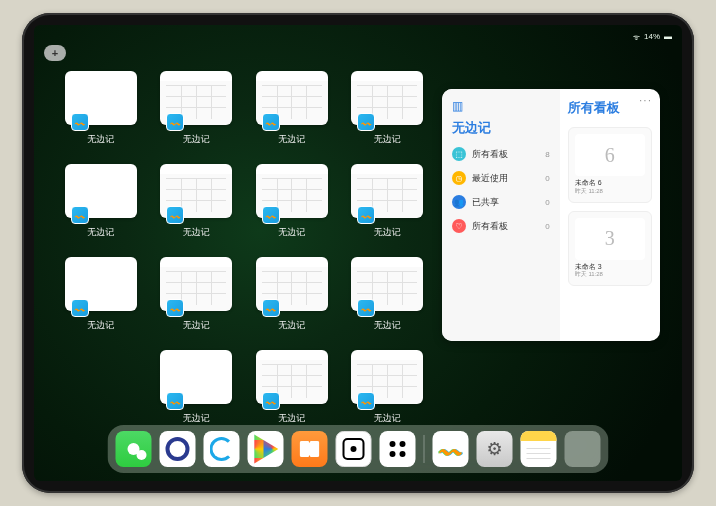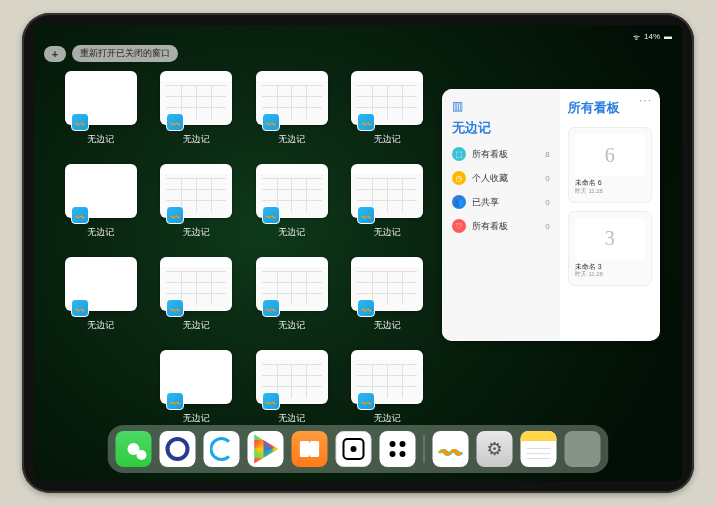--- a/index.html
+++ b/index.html
@@ -217,21 +217,20 @@
       <span></span>
       <span class="status-right">
         <span>ᯤ</span>
         <span>14%</span>
         <span>▬</span>
       </span>
     </div>
 
     <div class="topbar">
       <div class="plus-btn">+</div>
-      <div class="top-label">重新打开已关闭的窗口</div>
     </div>
 
     <div class="grid-area" id="grid">
         <div class="cell">
           <div class="thumb">
             <div class="thumb-icon"></div>
           </div>
           <div class="cell-label">无边记</div>
         </div>
         <div class="cell">
@@ -330,21 +329,21 @@
         <div class="bw-title-icon">▥</div>
         <div class="bw-title">无边记</div>
         <div id="bw-items">
             <div class="bw-item">
               <span class="bw-icon c0">⬚</span>
     <span class="bw-item-label">所有看板</span>
     <span class="bw-item-count">8</span>
             </div>
             <div class="bw-item">
               <span class="bw-icon c1">◷</span>
-    <span class="bw-item-label">个人收藏</span>
+    <span class="bw-item-label">最近使用</span>
     <span class="bw-item-count">0</span>
             </div>
             <div class="bw-item">
               <span class="bw-icon c2">👥</span>
     <span class="bw-item-label">已共享</span>
     <span class="bw-item-count">0</span>
             </div>
             <div class="bw-item">
               <span class="bw-icon c3">♡</span>
     <span class="bw-item-label">所有看板</span>

